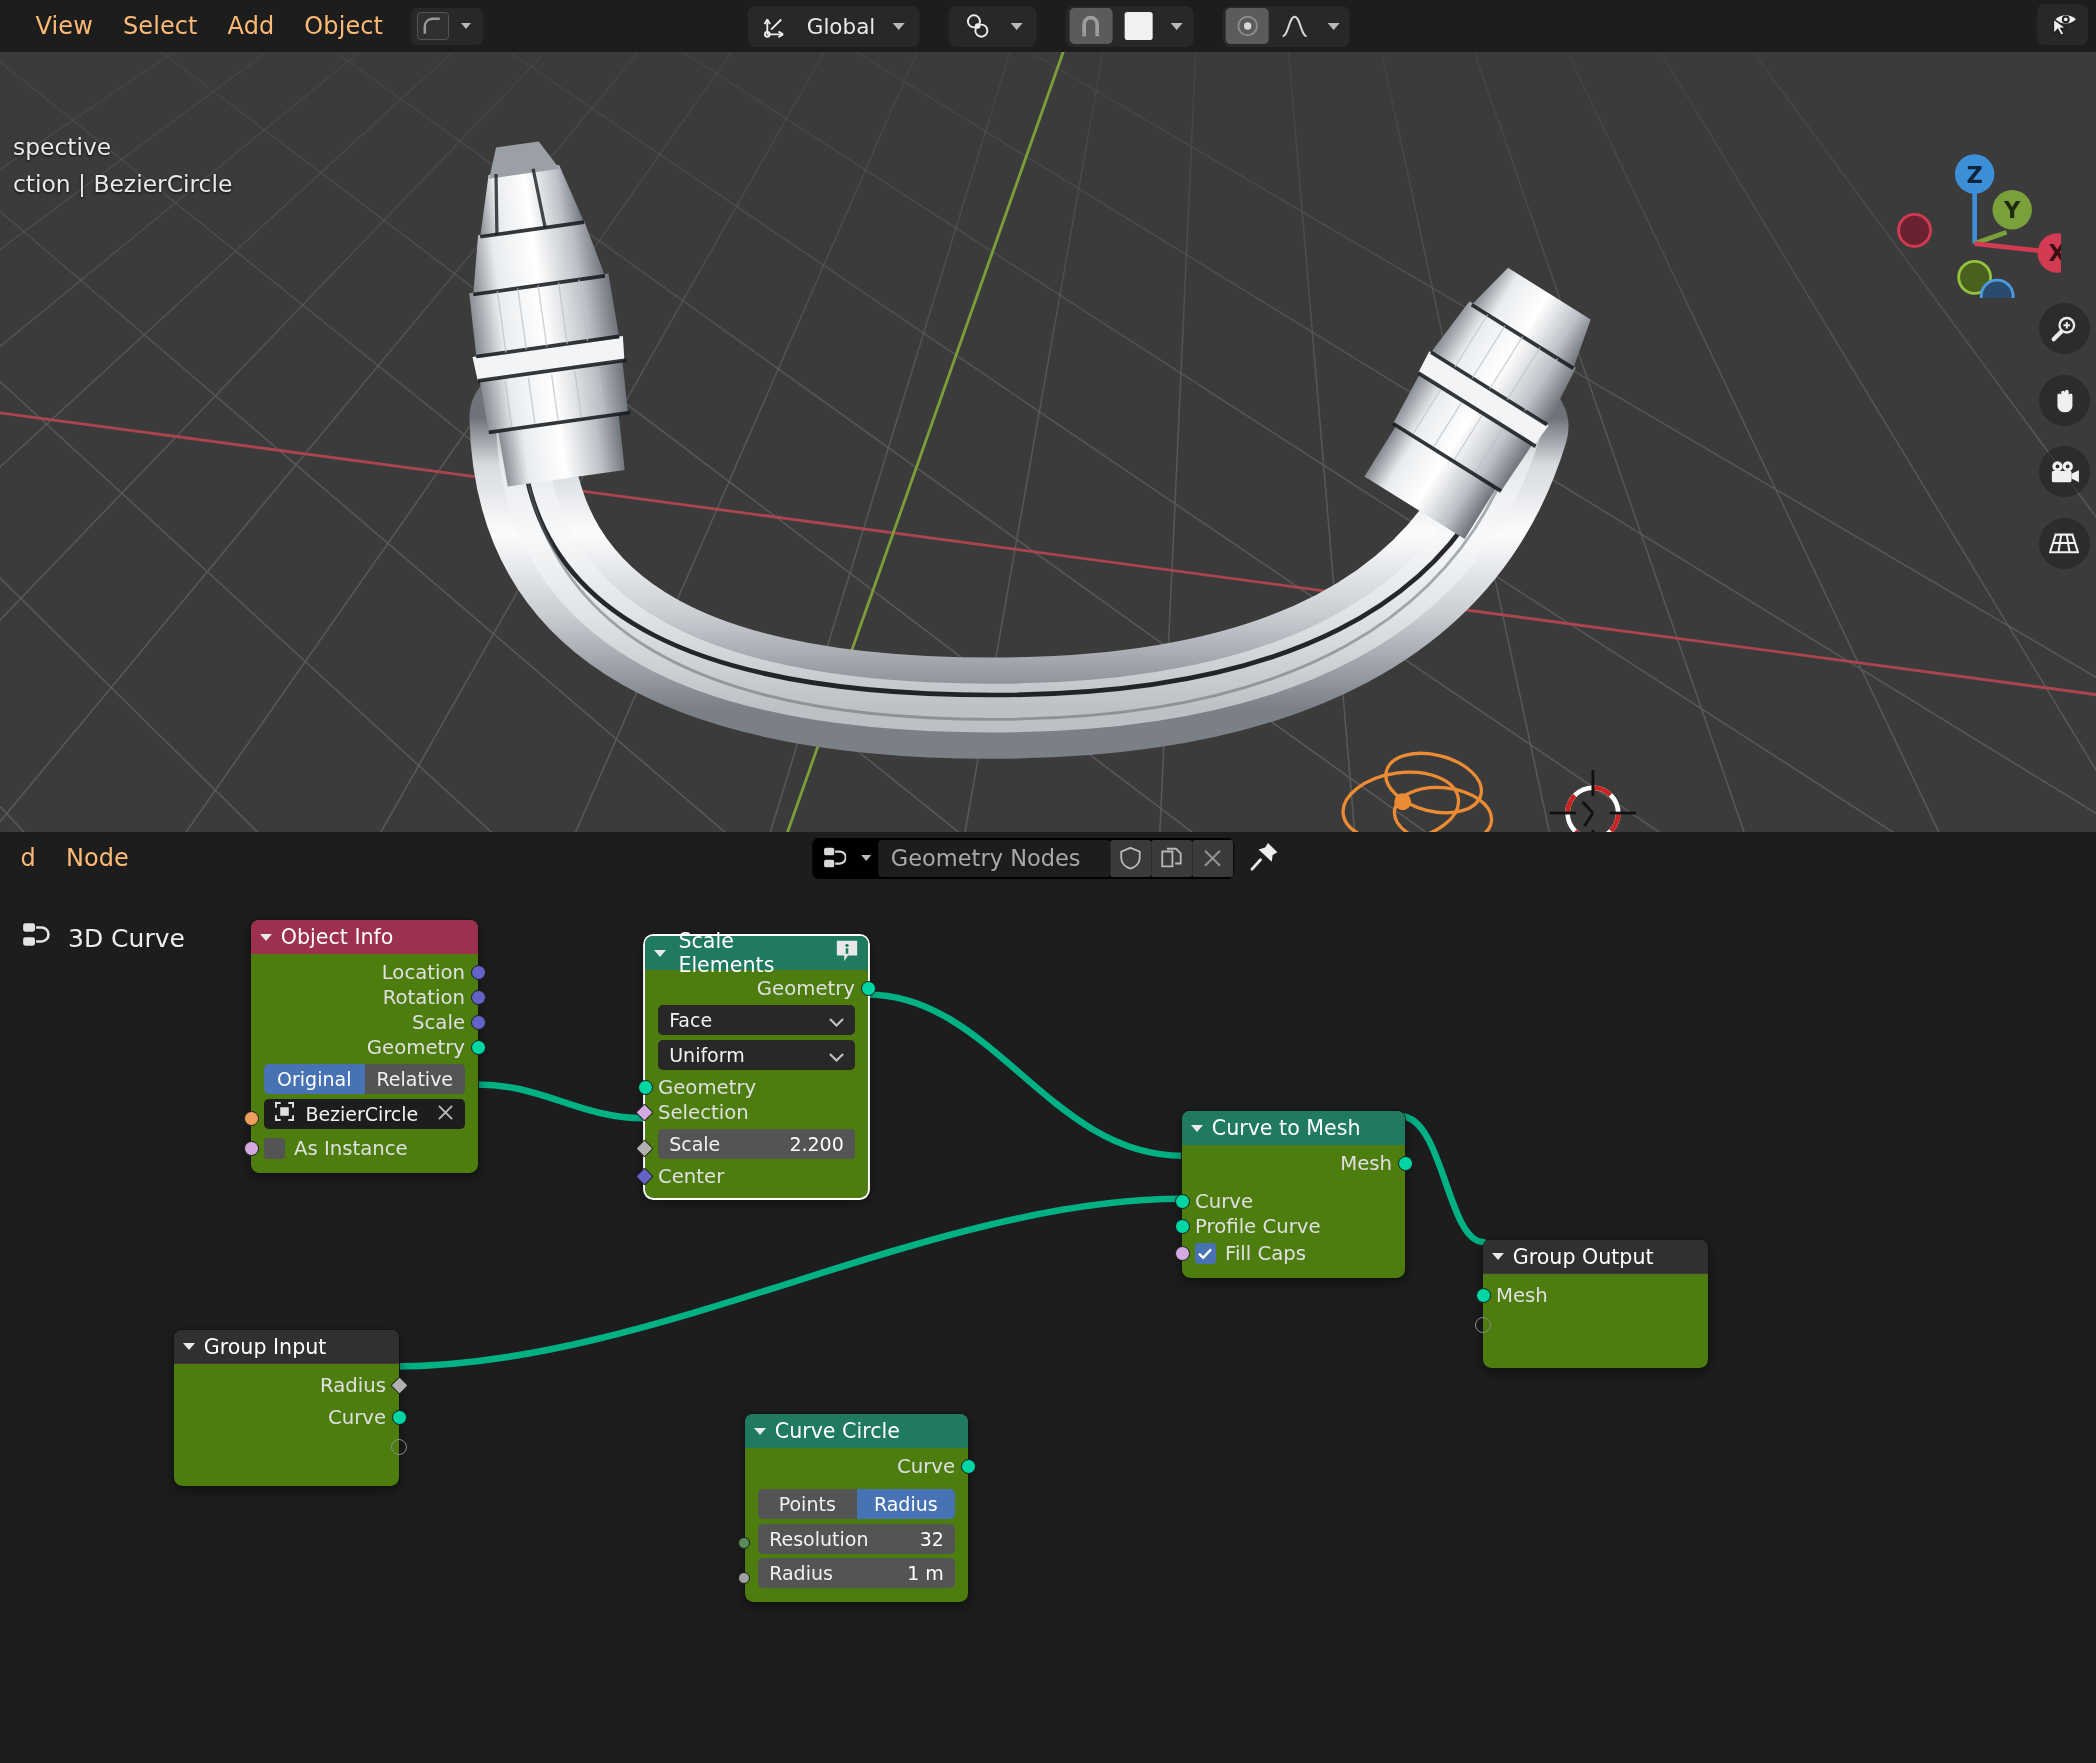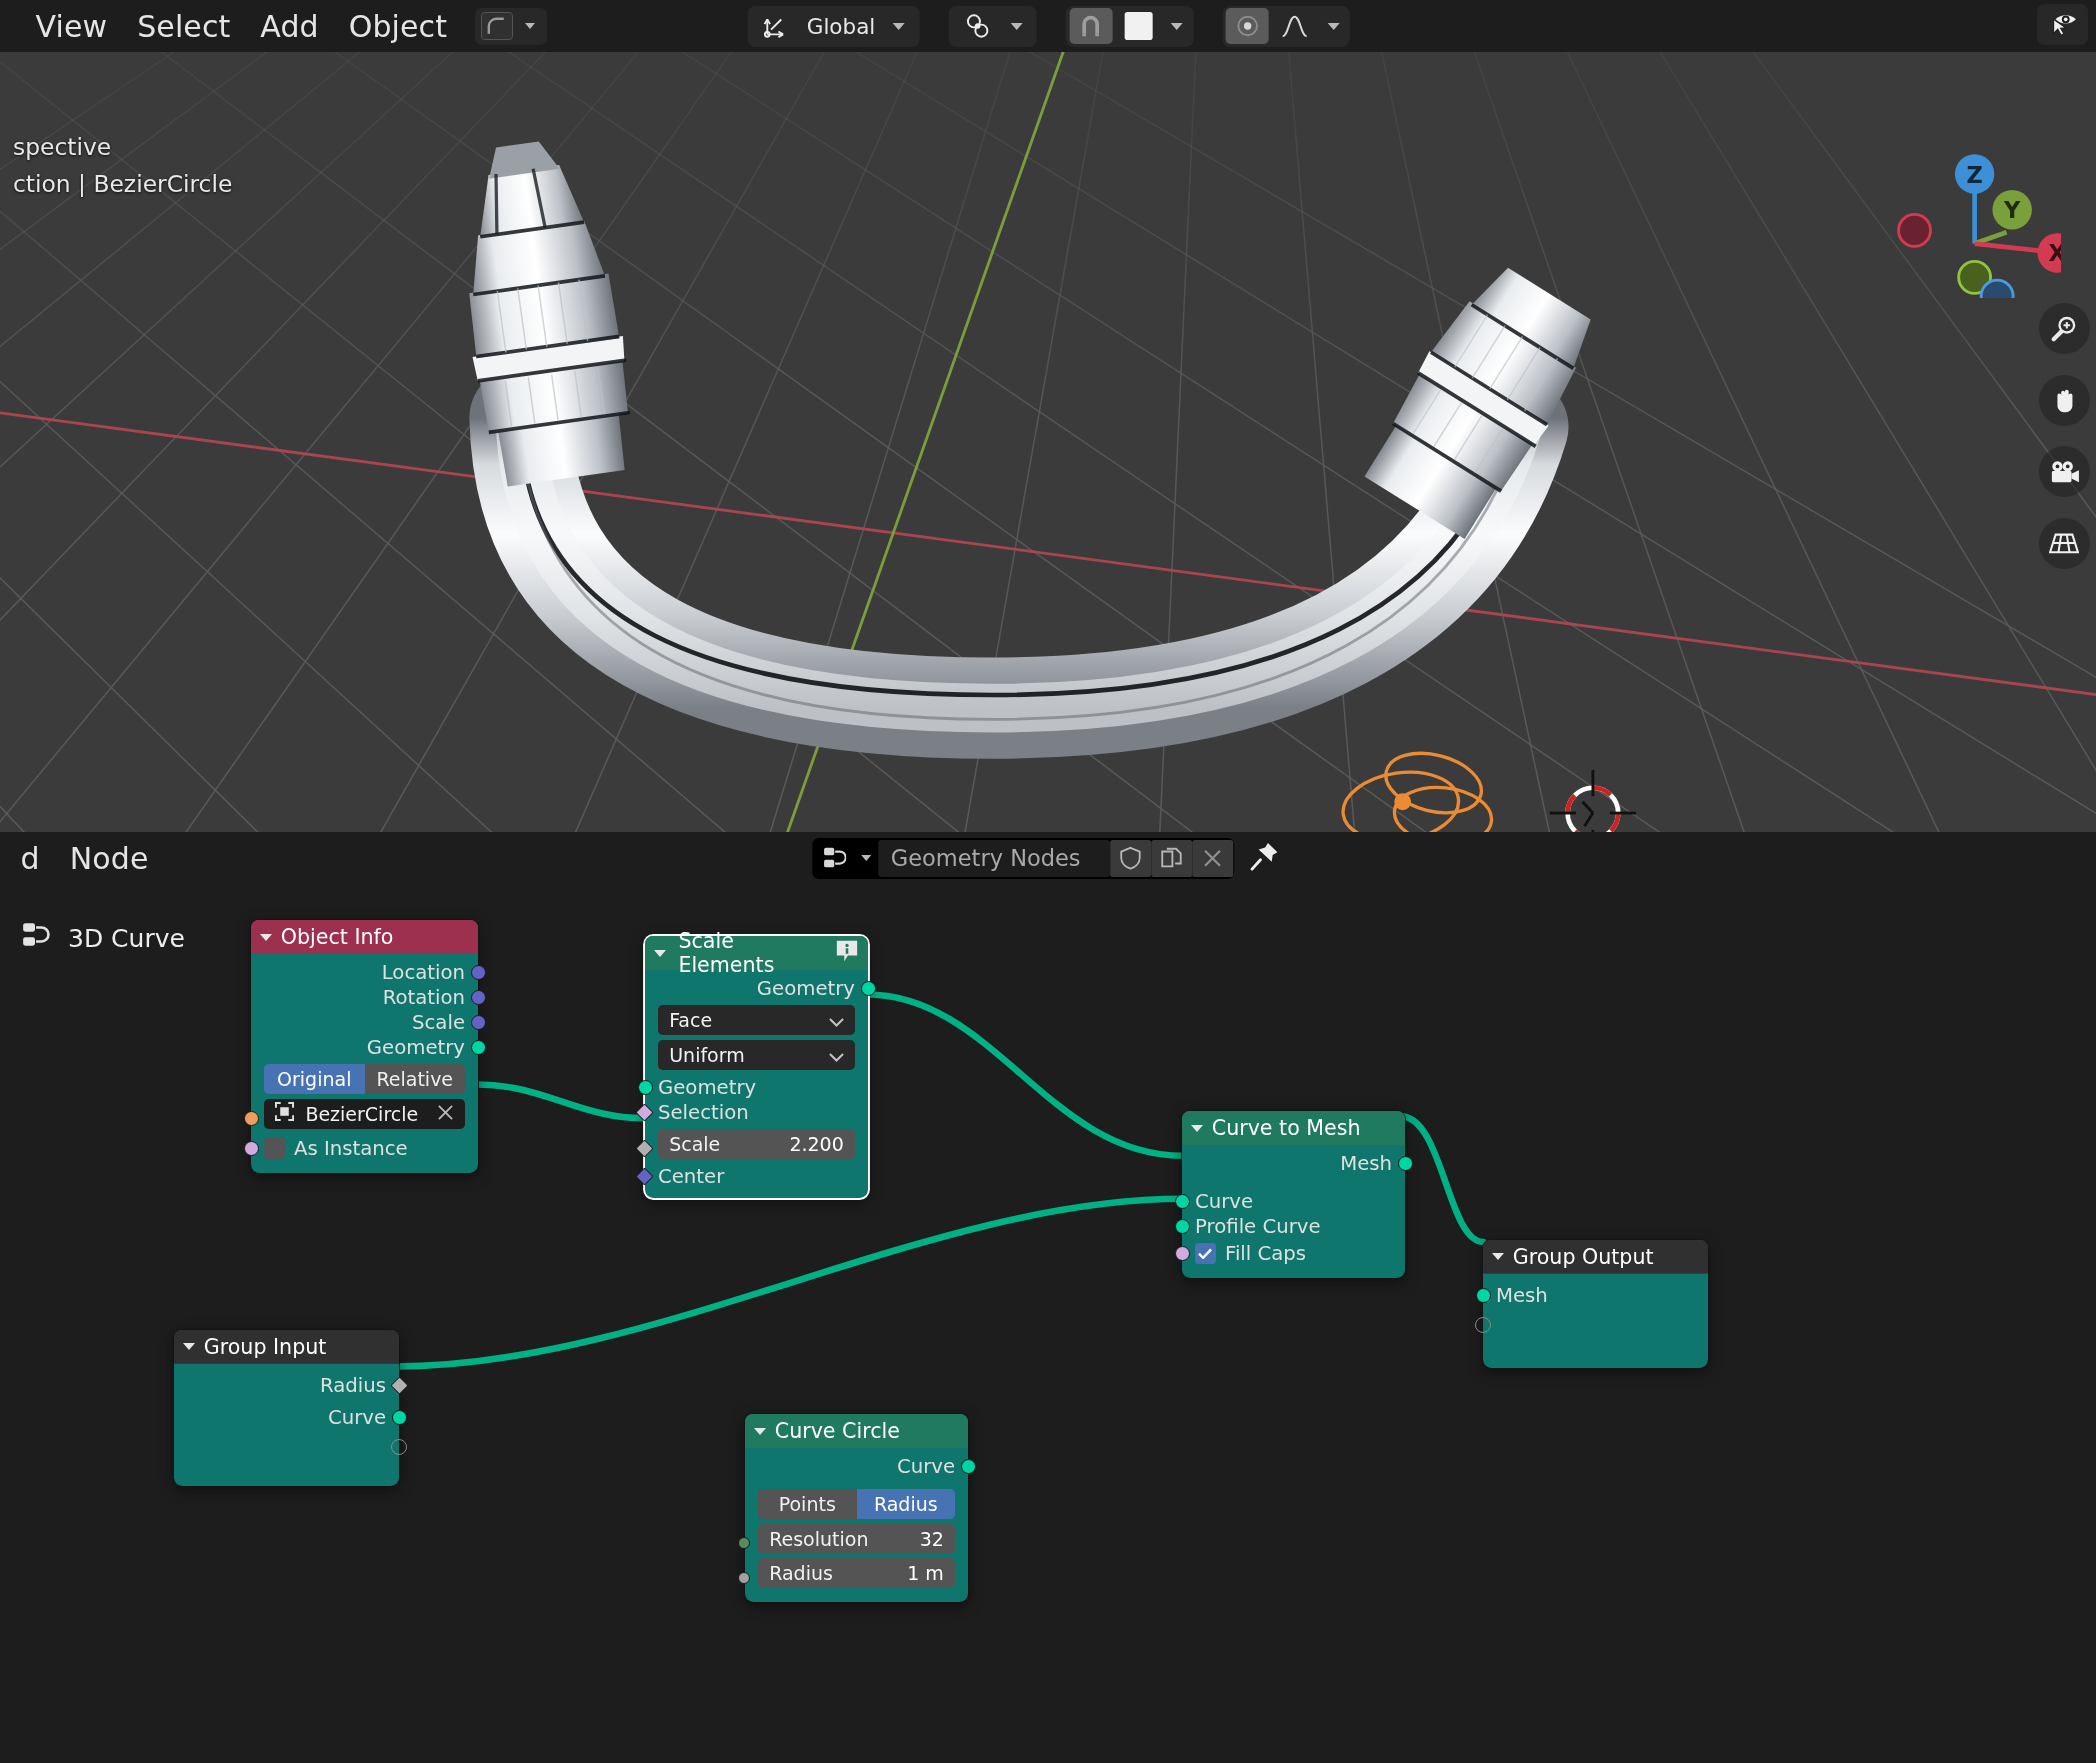--- a/index.html
+++ b/index.html
@@ -14,21 +14,21 @@
   #app { position: relative; width: 2097px; height: 1763px; }
 
   
   .vp-header {
     position: absolute; left: 0; top: 0; width: 2097px; height: 52px;
     background: #1d1d1d;
     display: flex; align-items: center;
   }
   .menu-group { display: flex; align-items: center; padding-left: 20.6px; gap: 0px; }
   .menu-item {
-    color: #e5e5e5; font-size: 30px; padding: 5.6px 15px; border-radius: 4.7px;
+    color: #fdba74; font-size: 24px; padding: 5.6px 15px; border-radius: 4.7px;
     white-space: nowrap; cursor: default; letter-spacing: 0.1px;
   }
 
   .hdr-btn {
     background: #282828; border-radius: 6.6px; height: 37px;
     display: inline-flex; align-items: center; padding: 0 5.6px; gap: 5.6px;
   }
   .pe-icon-box {
     width: 32px; height: 28px; border: 1.9px solid #545454; border-radius: 3.7px;
     display: flex; align-items: center; justify-content: center;
@@ -110,21 +110,21 @@
     position: absolute; left: 0; top: 884px; width: 2097px; height: 879px;
     background: #1d1d1d; overflow: hidden;
   }
   .breadcrumb {
     position: absolute; left: 19px; top: 37px; display: flex;
     align-items: center; gap: 17px; color: #ededed; font-size: 25px;
   }
 
   .node {
     position: absolute; border-radius: 8.4px;
-    background: #0f766e;
+    background: #4d7c0f;
     box-shadow: 0 0 0 0.9px #141414, 0 3.7px 13px rgba(0,0,0,.5);
     font-size: 19.7px; color: #e4e4e4;
   }
   .node.sel { box-shadow: 0 0 0 1.9px #ffffff, 0 3.7px 13px rgba(0,0,0,.5); }
   .node-hdr {
     height: 34px; border-radius: 7.5px 7.5px 0 0; display: flex;
     align-items: center; padding: 0 9.4px; gap: 8.4px; font-size: 20.6px; color: #fff;
   }
   .node-hdr .tri {
     width: 0; height: 0; border-left: 6.6px solid transparent;

